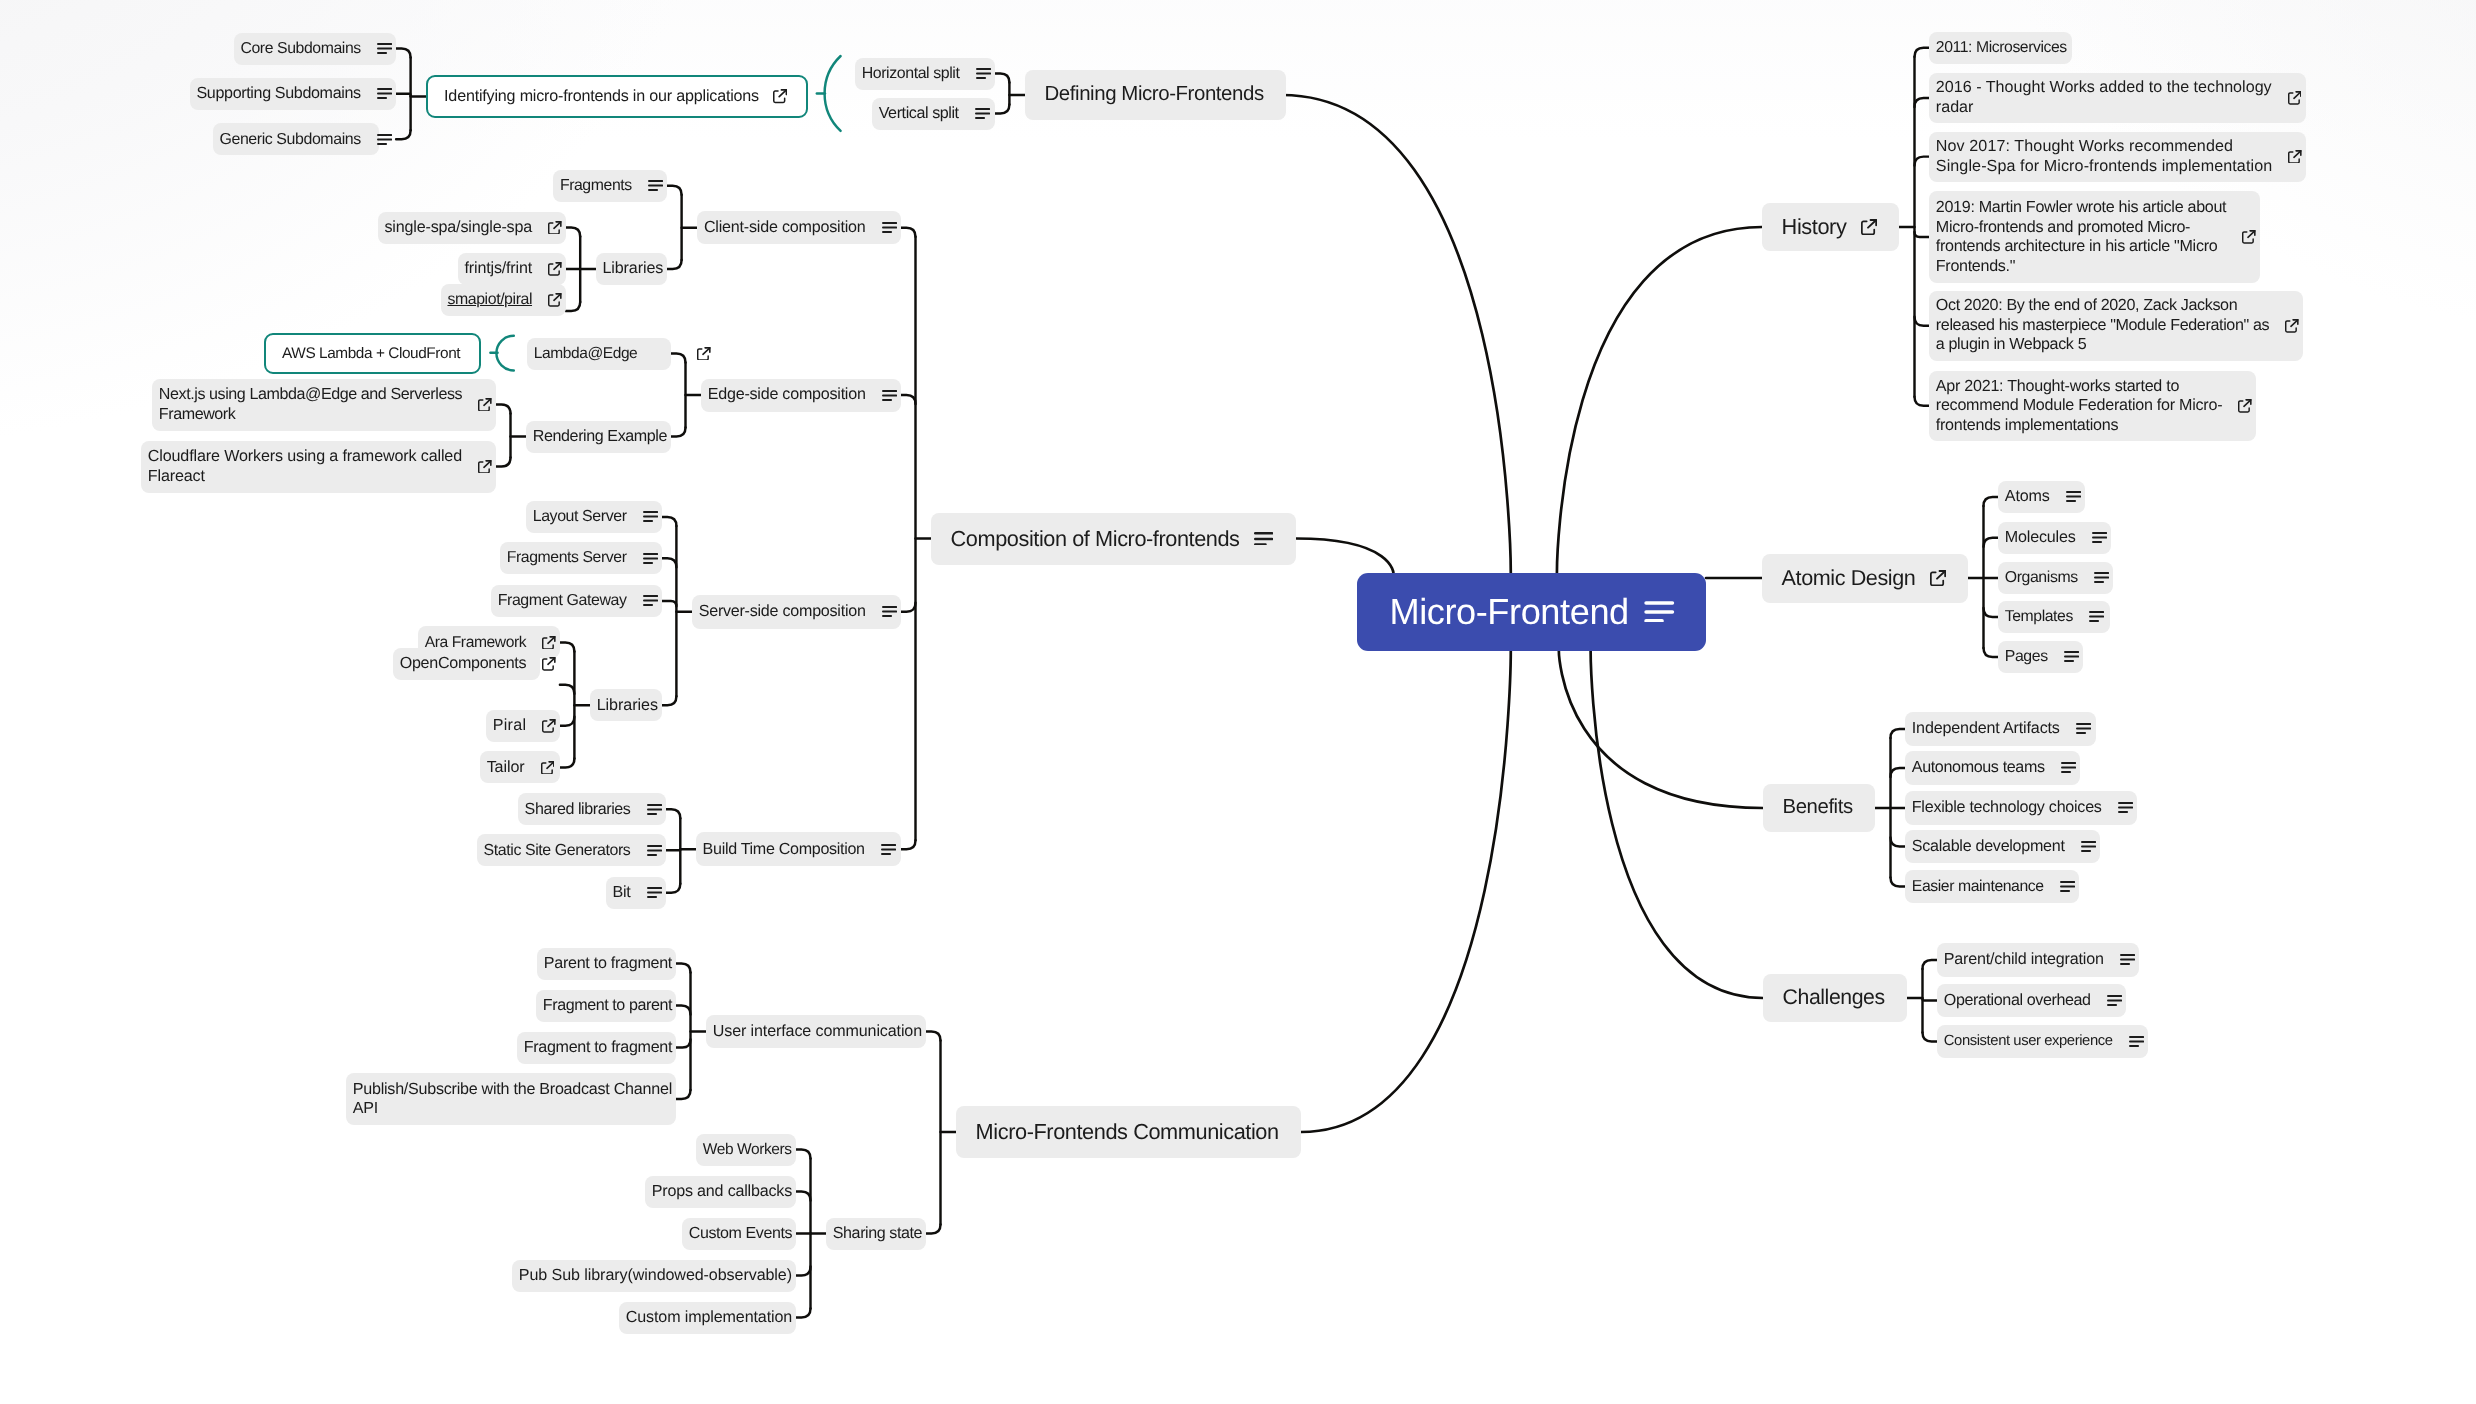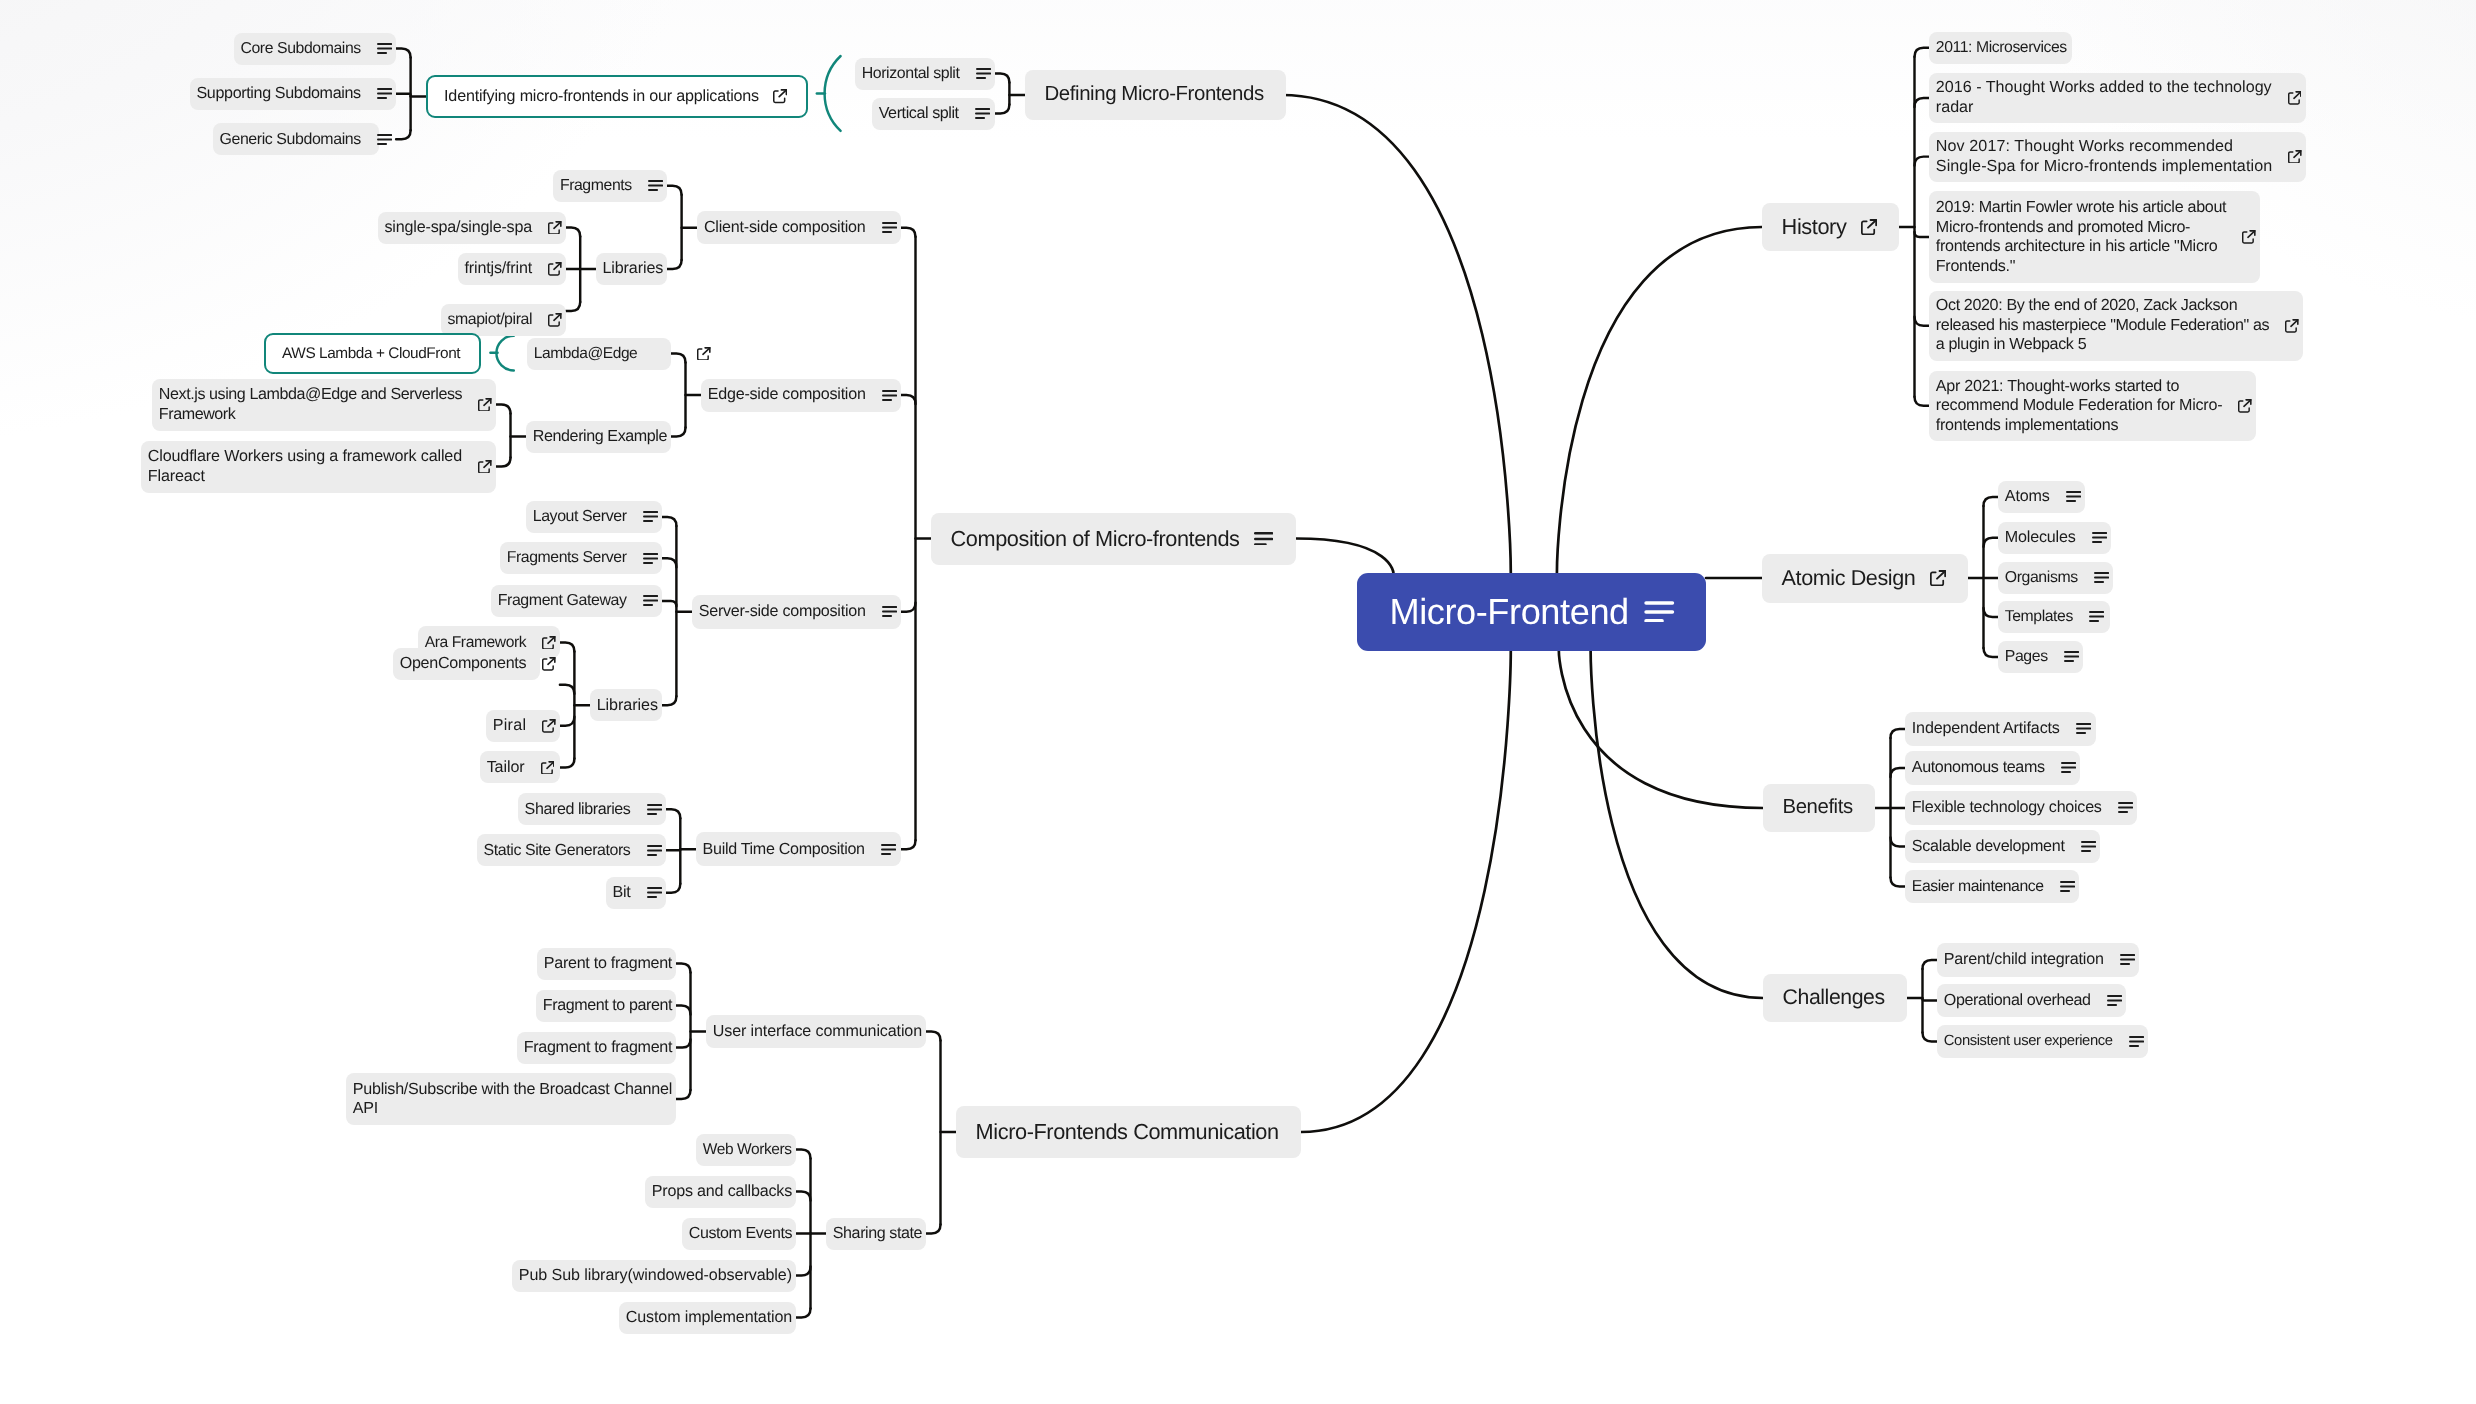--- a/index.html
+++ b/index.html
@@ -311,21 +311,21 @@
       <div class="node" style="left: 457.7px; top: 253px; width: 108px; height: 32px; font-size: 16.1px; letter-spacing: -0.167px; padding-left: 6.8px; padding-right: 3.9px;">
         <span class="lbl">frintjs/frint</span>
         <svg class="ic" width="13.60" height="13.68" viewBox="0 0 16.8 16.9" style="margin-left: 16.1px;">
           <g fill="none" stroke="currentColor" stroke-linecap="round" stroke-linejoin="round">
             <path stroke-width="1.8" d="M5.95 2.45H2.55a1.65 1.65 0 0 0-1.65 1.65v10.2a1.65 1.65 0 0 0 1.65 1.65h9.6a1.65 1.65 0 0 0 1.65-1.65v-3.3"></path>
             <path stroke-width="1.95" d="M7.35 9.05 15.85 1.05"></path>
             <path stroke-width="1.95" d="M9.95 1.05h5.9v5.5"></path>
           </g>
         </svg>
       </div>
-      <div class="node" style="left: 440.7px; top: 304px; width: 125px; height: 32px; font-size: 15.89px; letter-spacing: -0.42px; padding-left: 6.8px; padding-right: 19px;">
+      <div class="node" style="left: 440.7px; top: 284px; width: 125px; height: 32px; font-size: 15.89px; letter-spacing: -0.42px; padding-left: 6.8px; padding-right: 19px; text-decoration: underline;">
         <span class="lbl">smapiot/piral</span>
         <svg class="ic" width="13.60" height="13.68" viewBox="0 0 16.8 16.9" style="margin-left: 16.1px;">
           <g fill="none" stroke="currentColor" stroke-linecap="round" stroke-linejoin="round">
             <path stroke-width="1.8" d="M5.95 2.45H2.55a1.65 1.65 0 0 0-1.65 1.65v10.2a1.65 1.65 0 0 0 1.65 1.65h9.6a1.65 1.65 0 0 0 1.65-1.65v-3.3"></path>
             <path stroke-width="1.95" d="M7.35 9.05 15.85 1.05"></path>
             <path stroke-width="1.95" d="M9.95 1.05h5.9v5.5"></path>
           </g>
         </svg>
       </div>
       <div class="node" style="left: 527px; top: 337.5px; width: 144px; height: 32px; font-size: 15.54px; letter-spacing: -0.42px; padding-left: 6.8px; padding-right: 3.9px; gap: 44px;">

